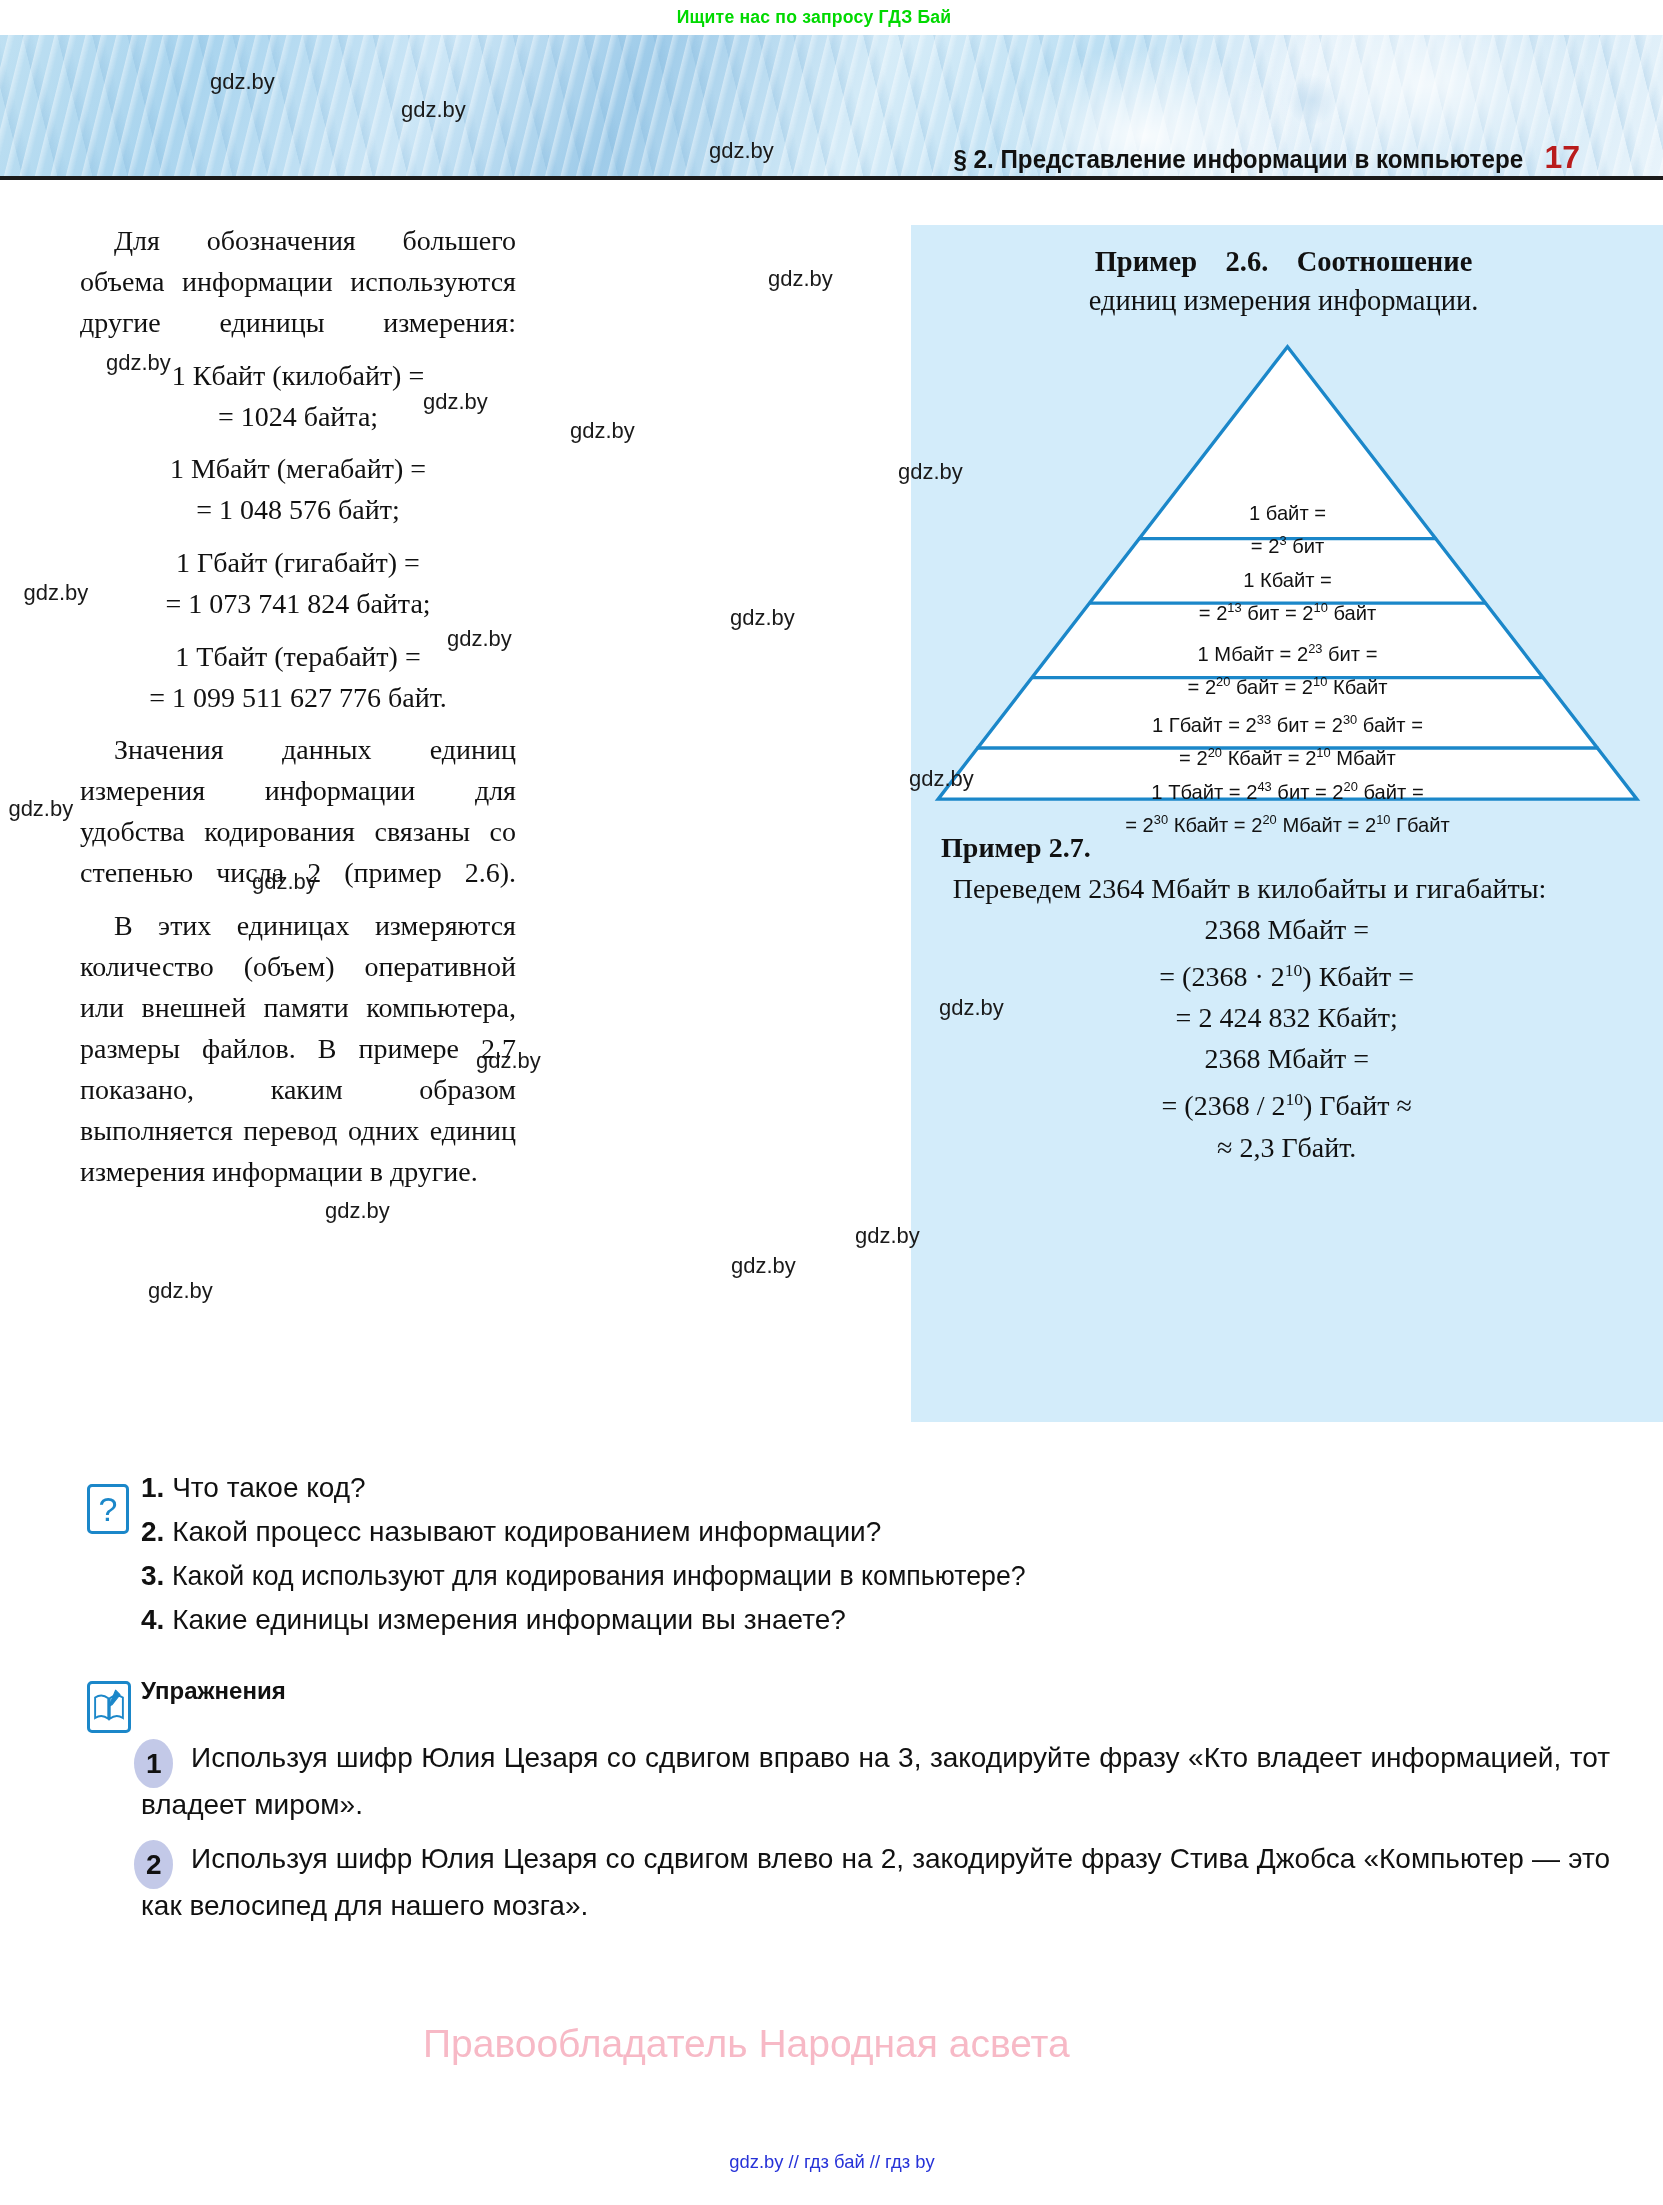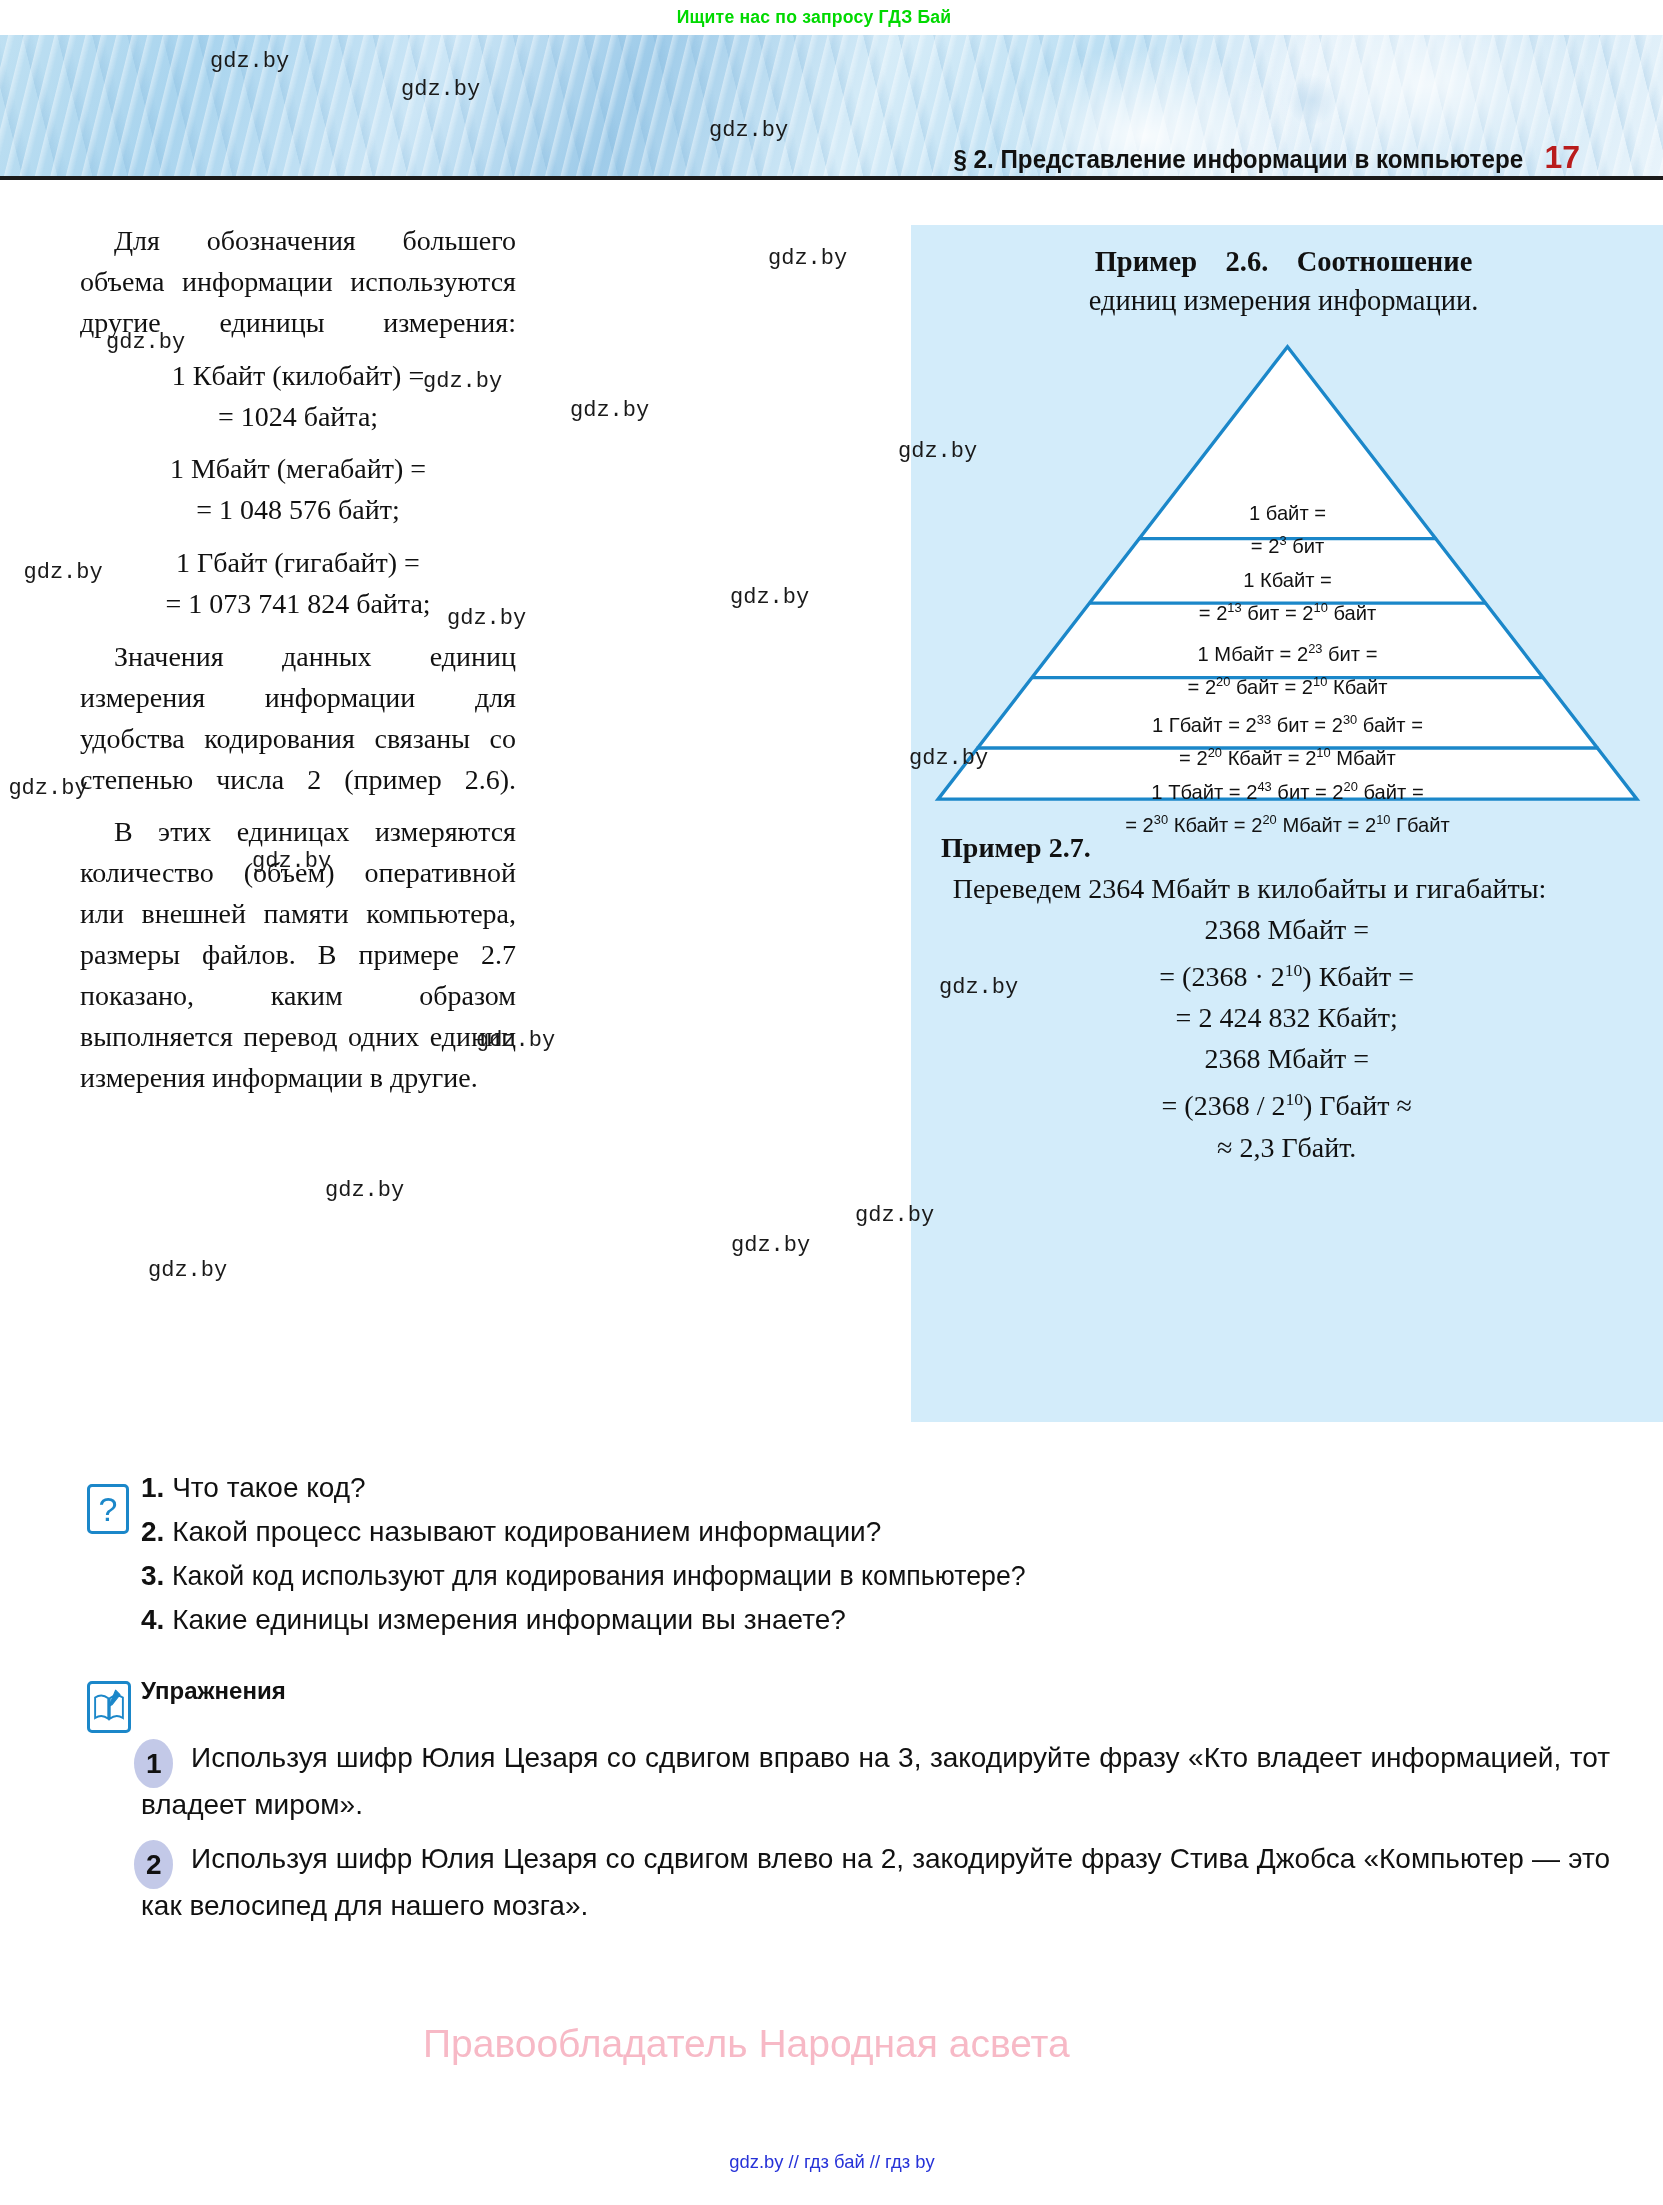--- a/index.html
+++ b/index.html
@@ -100,25 +100,26 @@
   .header-title .page-number {
     font-family: "Liberation Sans", sans-serif;
     font-weight: bold;
     font-size: 32px;
     color: #b91c1c;
   }
 
   
   .wm {
     position: absolute;
-    font-family: Liberation Mono, monospace;
+    font-family: Liberation Sans, sans-serif;
     color: #1a1a1a;
     white-space: nowrap;
     pointer-events: none;
     z-index: 6;
+    margin-top: 20px;
   }
 
   
   .left-col {
     position: absolute;
     left: 80px;
     top: 220px;
     width: 436px;
     font-family: "Liberation Serif", serif;
     font-size: 28px;
@@ -354,20 +355,24 @@
   <div class="formula-block">
     <p class="formula-line">1 Мбайт (мегабайт) =</p>
     <p class="formula-line">= 1 048 576 байт;</p>
   </div>
 
   <div class="formula-block">
     <p class="formula-line">1 Гбайт (гигабайт) =</p>
     <p class="formula-line">= 1 073 741 824 байта;</p>
   </div>
 
+  <div class="formula-block">
+    <p class="formula-line">1 Тбайт (терабайт) =</p>
+    <p class="formula-line">= 1 099 511 627 776 байт.</p>
+  </div>
 
   <p class="para">Значения данных единиц измерения информации для удобства кодирования связаны со степенью числа 2 (пример 2.6).</p>
   <p class="para last-left">В этих единицах измеряются количество (объем) оперативной или внешней памяти компьютера, размеры файлов. В примере 2.7 показано, каким образом выполняется перевод одних единиц измерения информации в другие.</p>
 </div>
 
 <div class="panel">
 
   <div class="panel-title">
     <span class="lead">Пример</span>&nbsp;&nbsp;&nbsp;
     <span>2.6.</span>&nbsp;&nbsp;&nbsp;

